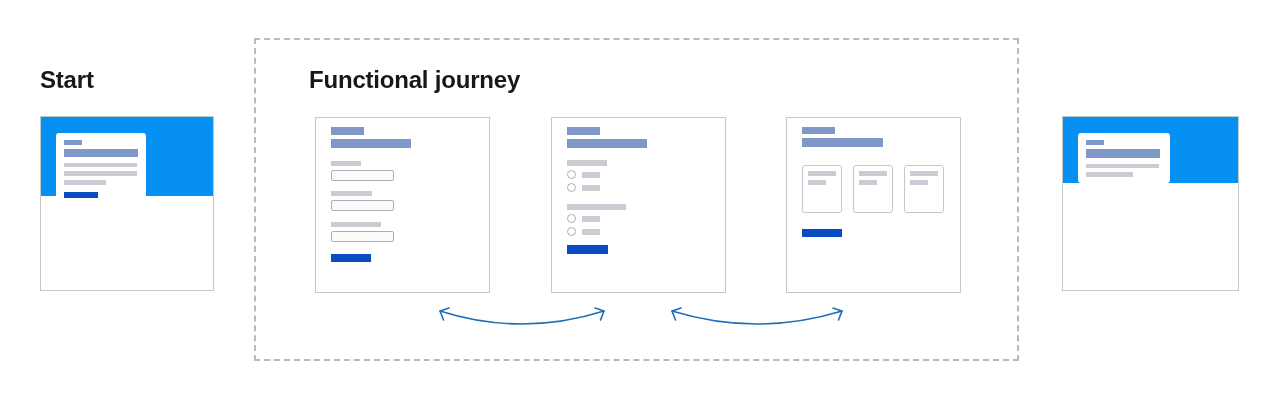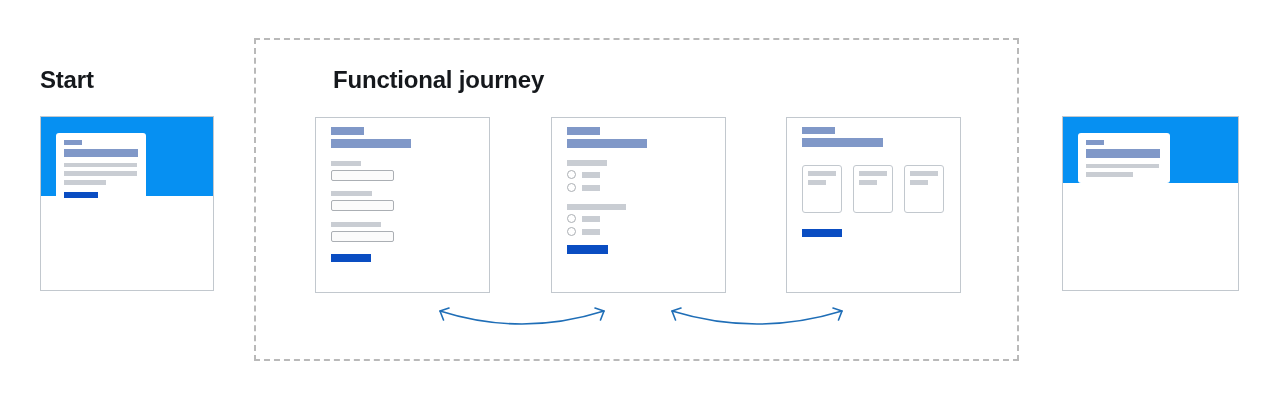--- a/index.html
+++ b/index.html
@@ -1,21 +1,21 @@
 <!DOCTYPE html>
 <html style="--accent-blue: #0690f2; --button-blue: #0a4dc2; --muted-blue: #8098c8; --placeholder-gray: #c9cdd3; --border-gray: #c2c8ce; --input-border: #abafb4; --dash-border: #b9b9b9; --arrow-blue: #1f6eb7; --heading-text: #15181c;"><head>
 <meta charset="utf-8">
 <style>
   html,body{margin:0;padding:0;background:#ffffff;}
   body{font-family:"Liberation Sans", sans-serif;}
   .canvas{position:relative;width:1280px;height:403px;background:#fff;overflow:hidden;}
 
   .heading{position:absolute;top:66px;font-size:24px;font-weight:700;color:var(--heading-text);letter-spacing:-0.2px;white-space:nowrap;}
   #h-start{left:40px;}
-  #h-journey{left:333px;text-align:center;}
+  #h-journey{left:309px;text-align:center;}
   #h-confirm{left:1062px;}
 
   .journey-box{position:absolute;left:254px;top:38px;width:765px;height:323px;border:2px dashed var(--dash-border);box-sizing:border-box;background:transparent;}
 
   
   .device-card{position:absolute;top:116px;width:174px;height:175px;background:#fff;border:1px solid var(--border-gray);box-sizing:border-box;}
   #start-card{left:40px;}
   #confirm-card{left:1062px;width:177px;}
   .hero-band{position:absolute;left:0;top:0;right:0;background:var(--accent-blue);}
   #start-card .hero-band{height:79px;}

